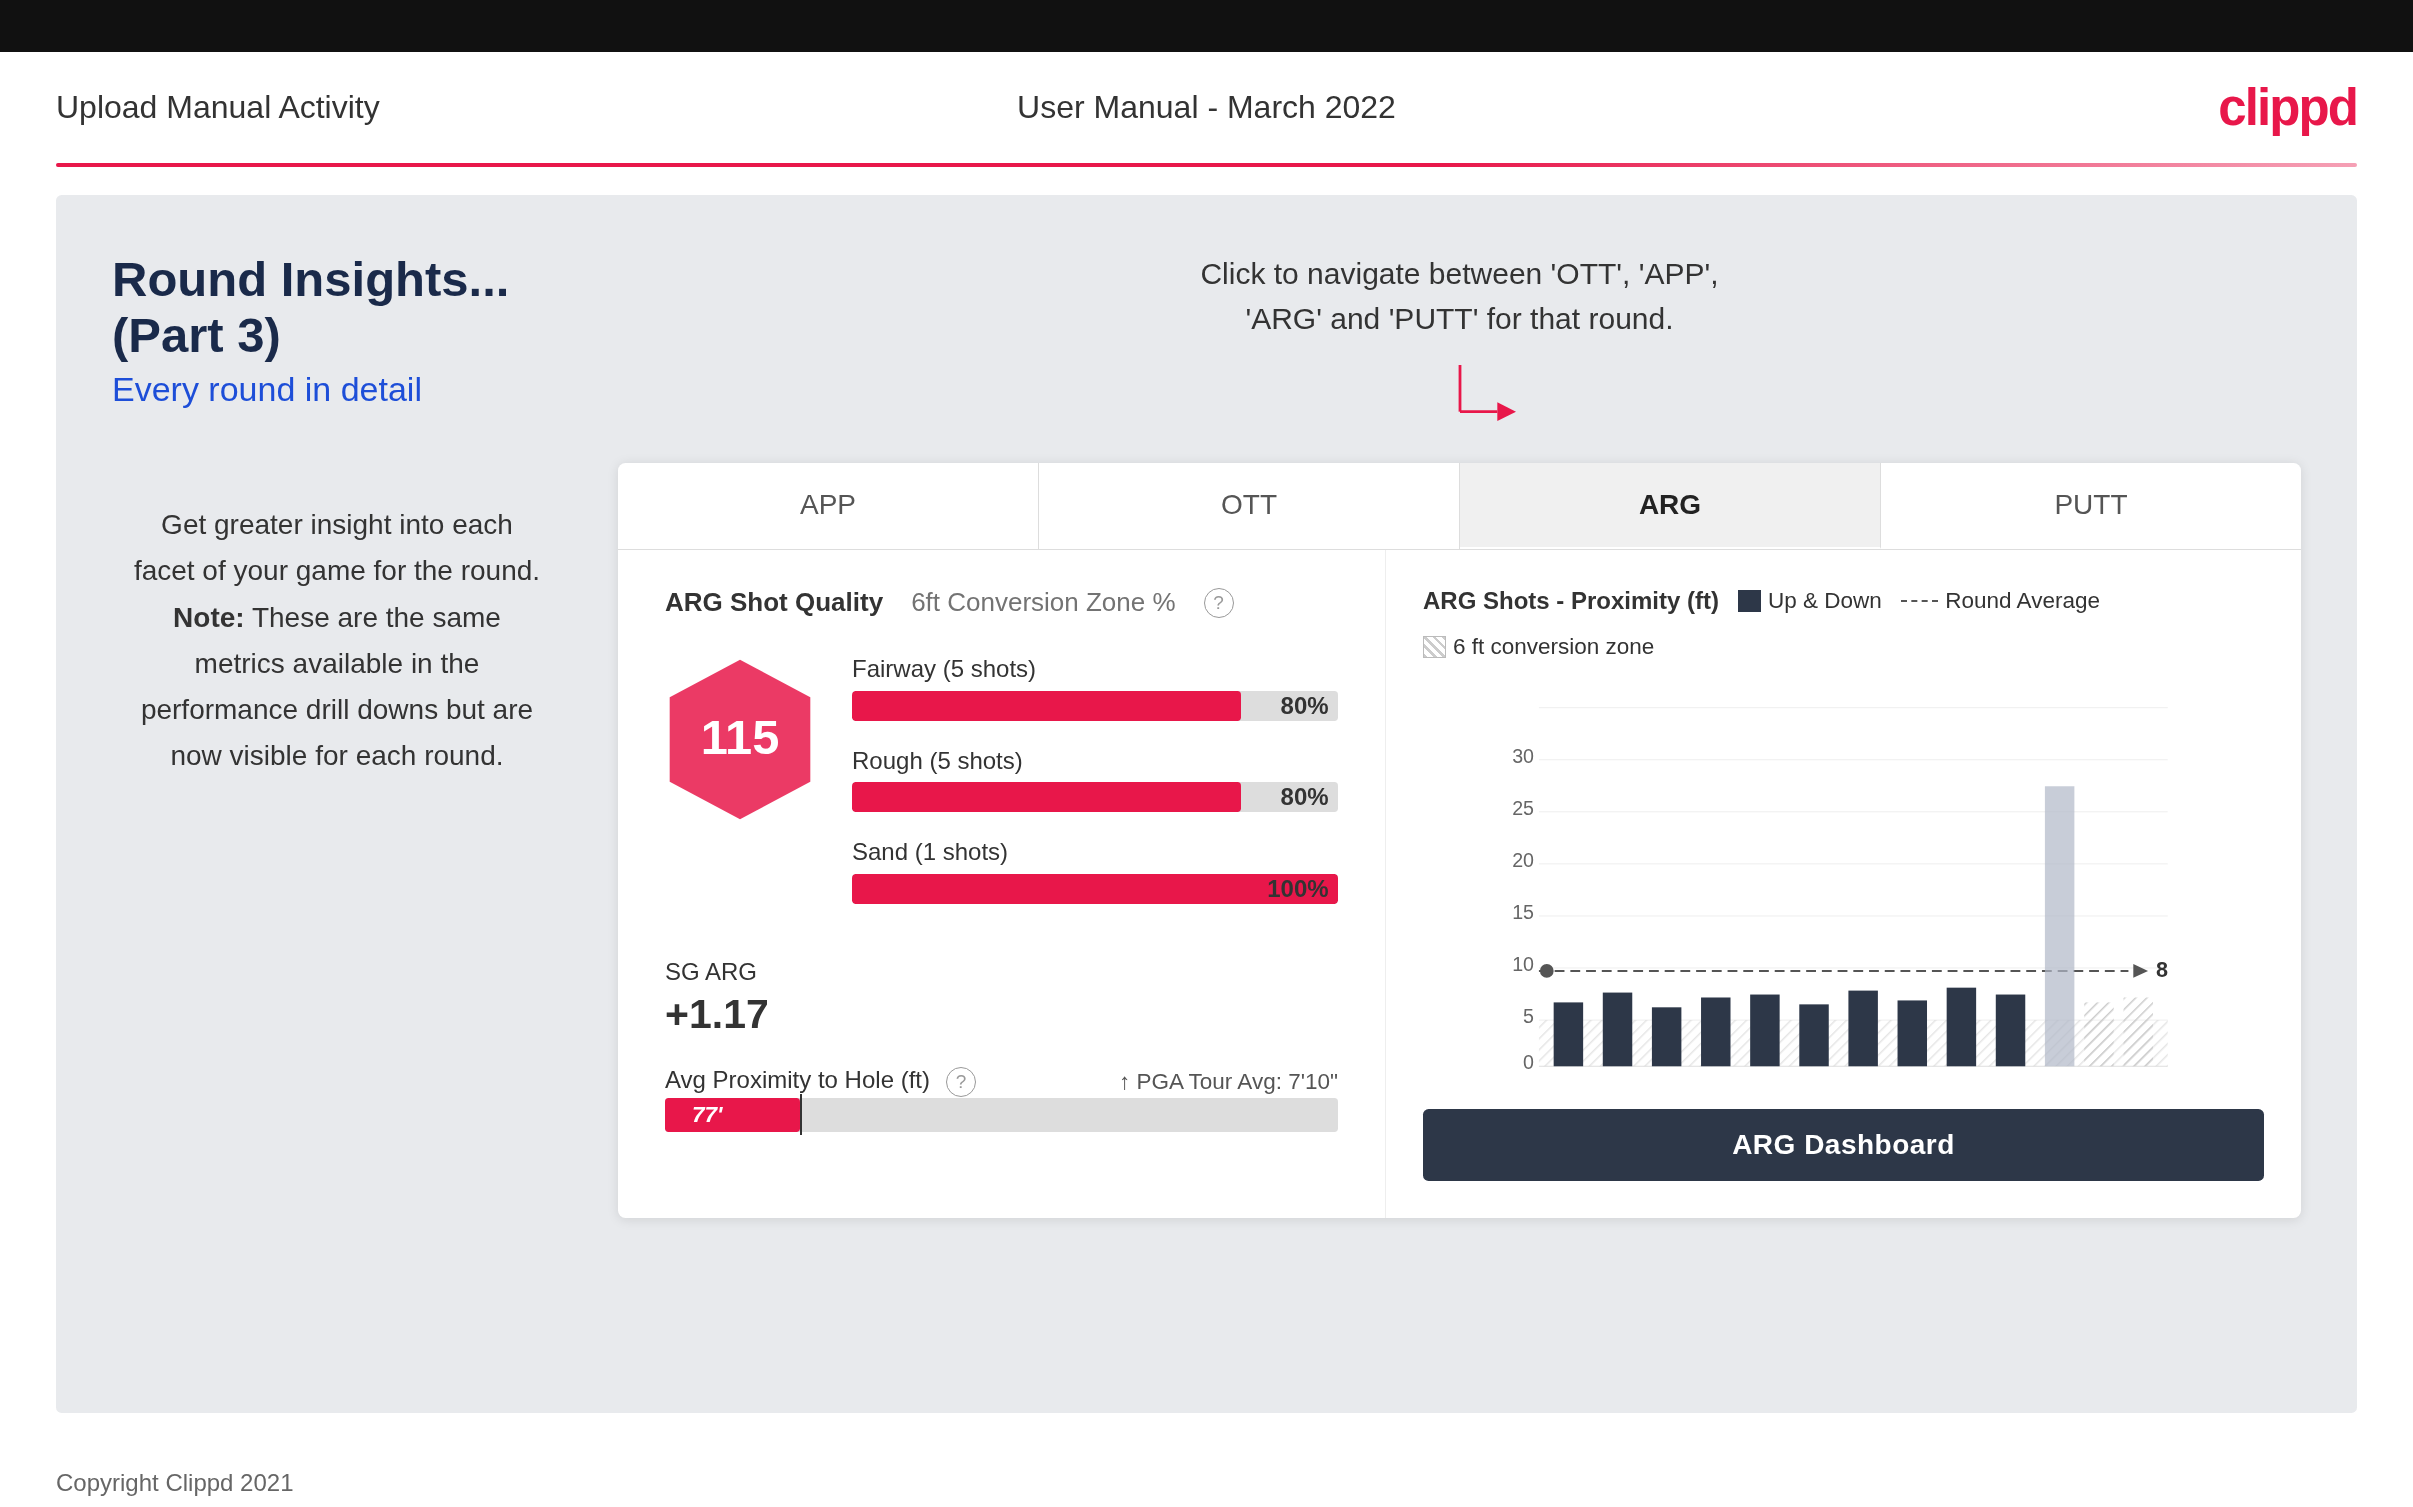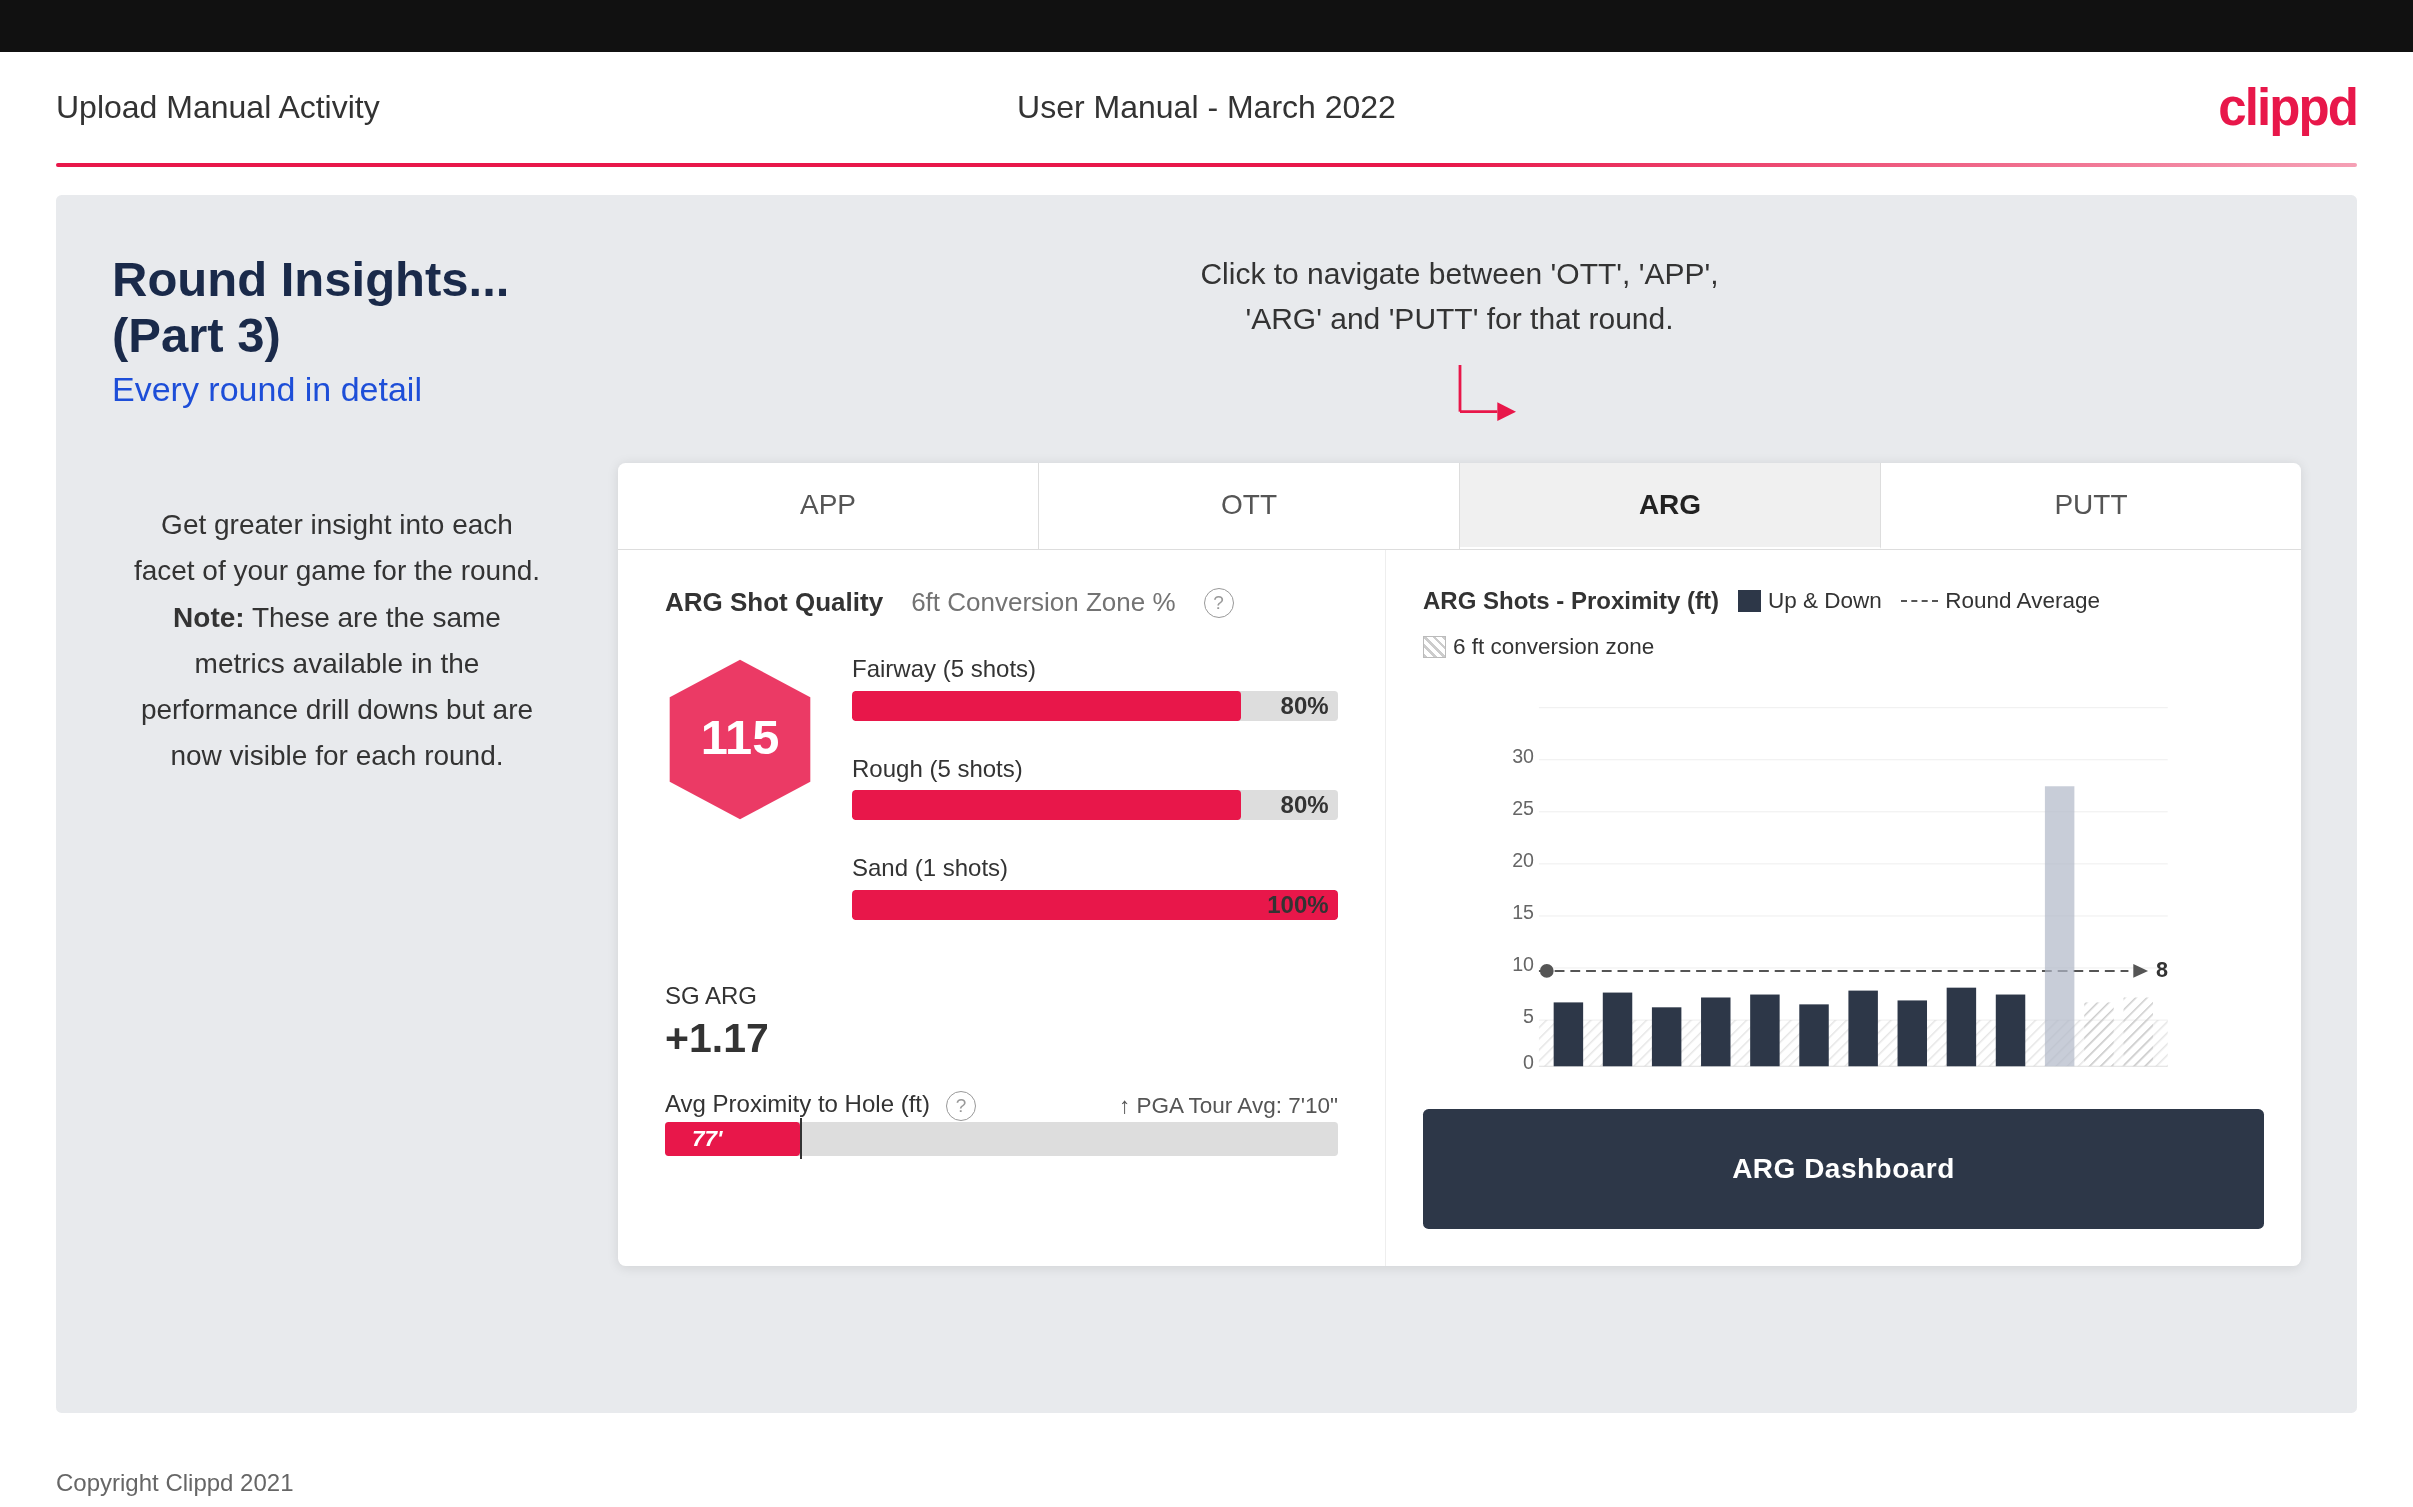--- a/index.html
+++ b/index.html
@@ -188,21 +188,21 @@
     .hex-shape {
       width: 150px;
       height: 169px;
     }
 
     
     .bars-section {
       flex: 1;
     }
     .bar-row {
-      margin-bottom: 34px;
+      margin-bottom: 26px;
     }
     .bar-label {
       font-size: 24px;
       color: #333;
       margin-bottom: 7.5px;
     }
     .bar-track {
       position: relative;
       height: 30px;
       background: #ddd;
@@ -332,21 +332,21 @@
       height: 393px;
       margin-bottom: 28px;
     }
 
     
     .arg-dashboard-btn {
       width: 100%;
       background: #2d3748;
       color: #fff;
       border: none;
-      padding: 44px;
+      padding: 20px;
       font-size: 28px;
       font-weight: 600;
       border-radius: 5.6px;
       cursor: pointer;
       letter-spacing: 0.5px;
     }
 
     
     .footer {
       padding: 28px 56px;

